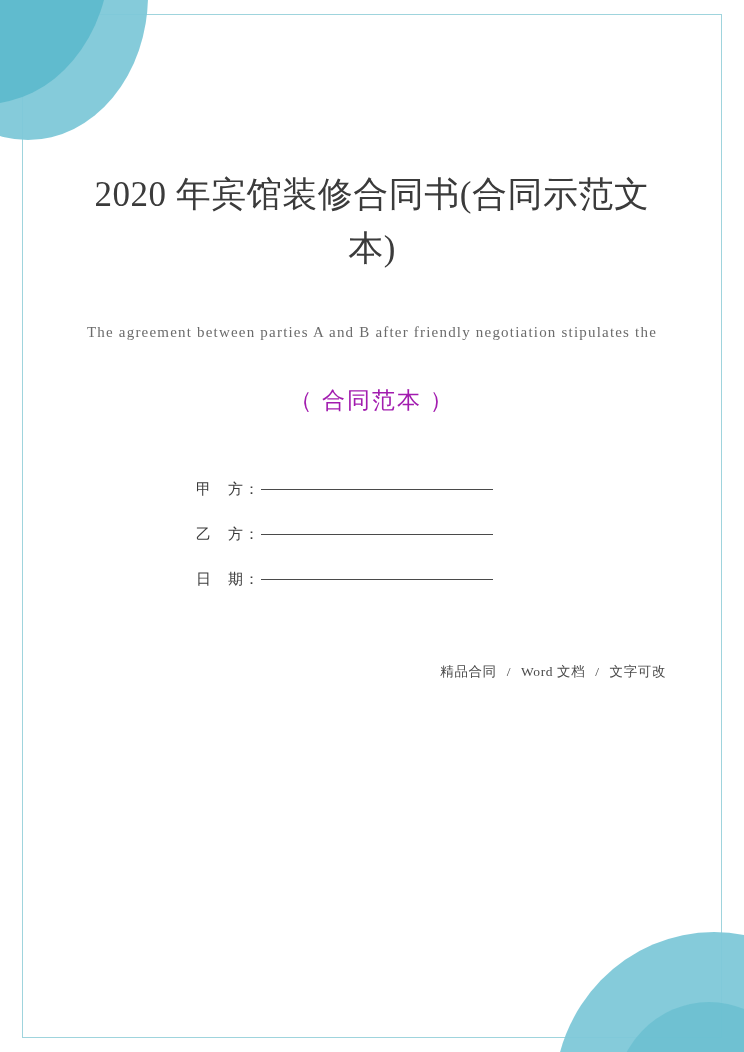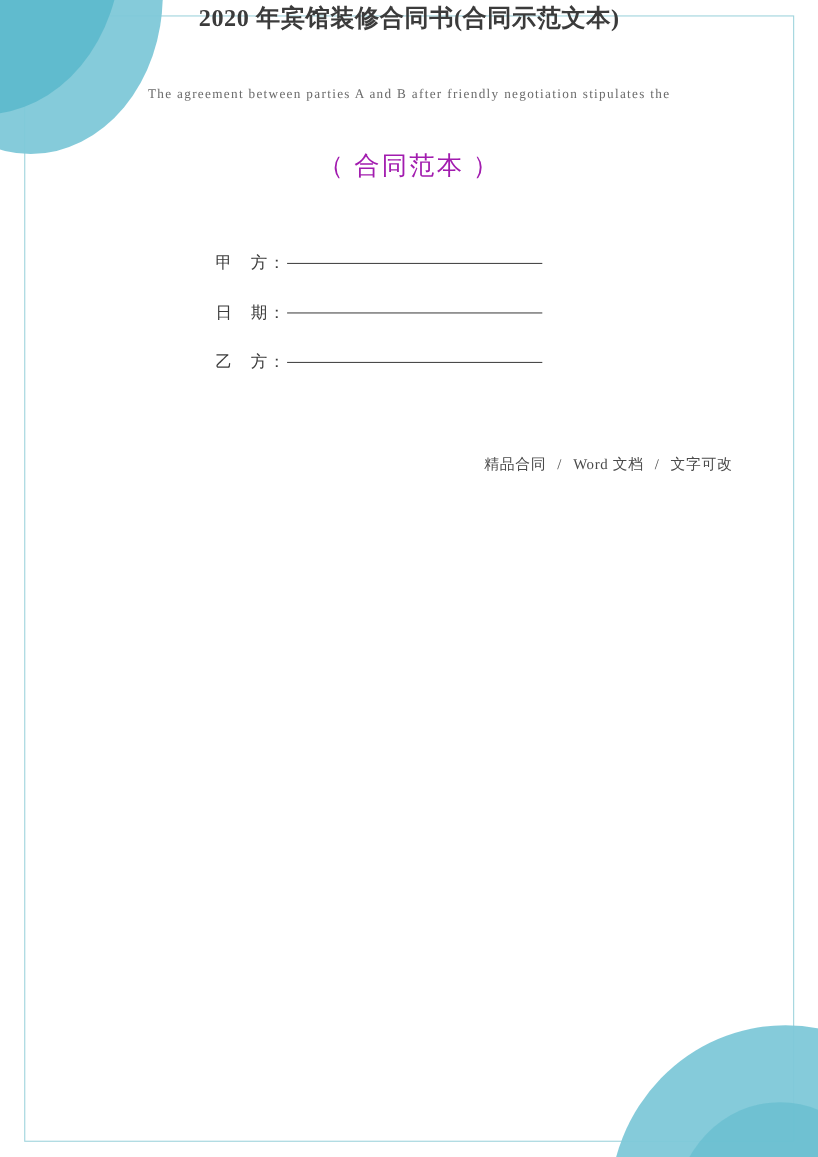--- a/index.html
+++ b/index.html
@@ -88,30 +88,31 @@
     z-index: 2;
   }
   
   .content {
     position: relative;
     z-index: 5;
     padding: 0 78px;
   }
   .doc-title {
     margin: 0;
-    font-size: 22px;
+    padding-top: 168px;
+    font-size: 35px;
     line-height: 1.55;
-    font-weight: bold;
+    font-weight: normal;
     color: #3b3b3b;
     text-align: center;
     letter-spacing: 0.5px;
   }
   .subtitle-en {
     margin: 36px 0 0 0;
-    font-size: 12px;
+    font-size: 15px;
     line-height: 2.55;
     color: #6b6b6b;
     text-align: center;
     letter-spacing: 1.2px;
     font-family: "Liberation Serif", serif;
   }
   .sample-label {
     margin: 34px 0 0 0;
     text-align: center;
     font-size: 23px;
@@ -182,26 +183,26 @@
     <p class="sample-label">（ 合同范本 ）</p>
 
     <div class="fields">
 
       <div class="field-row">
         <span class="field-label">甲　方：</span>
         <span class="field-line"></span>
       </div>
 
       <div class="field-row">
-        <span class="field-label">日　期：</span>
+        <span class="field-label">乙　方：</span>
         <span class="field-line"></span>
       </div>
 
       <div class="field-row">
-        <span class="field-label">乙　方：</span>
+        <span class="field-label">日　期：</span>
         <span class="field-line"></span>
       </div>
 
     </div>
 
     <p class="footer-note">
       <span>精品合同</span>
       <span class="sep">/</span>
       <span>Word 文档</span>
       <span class="sep">/</span>

